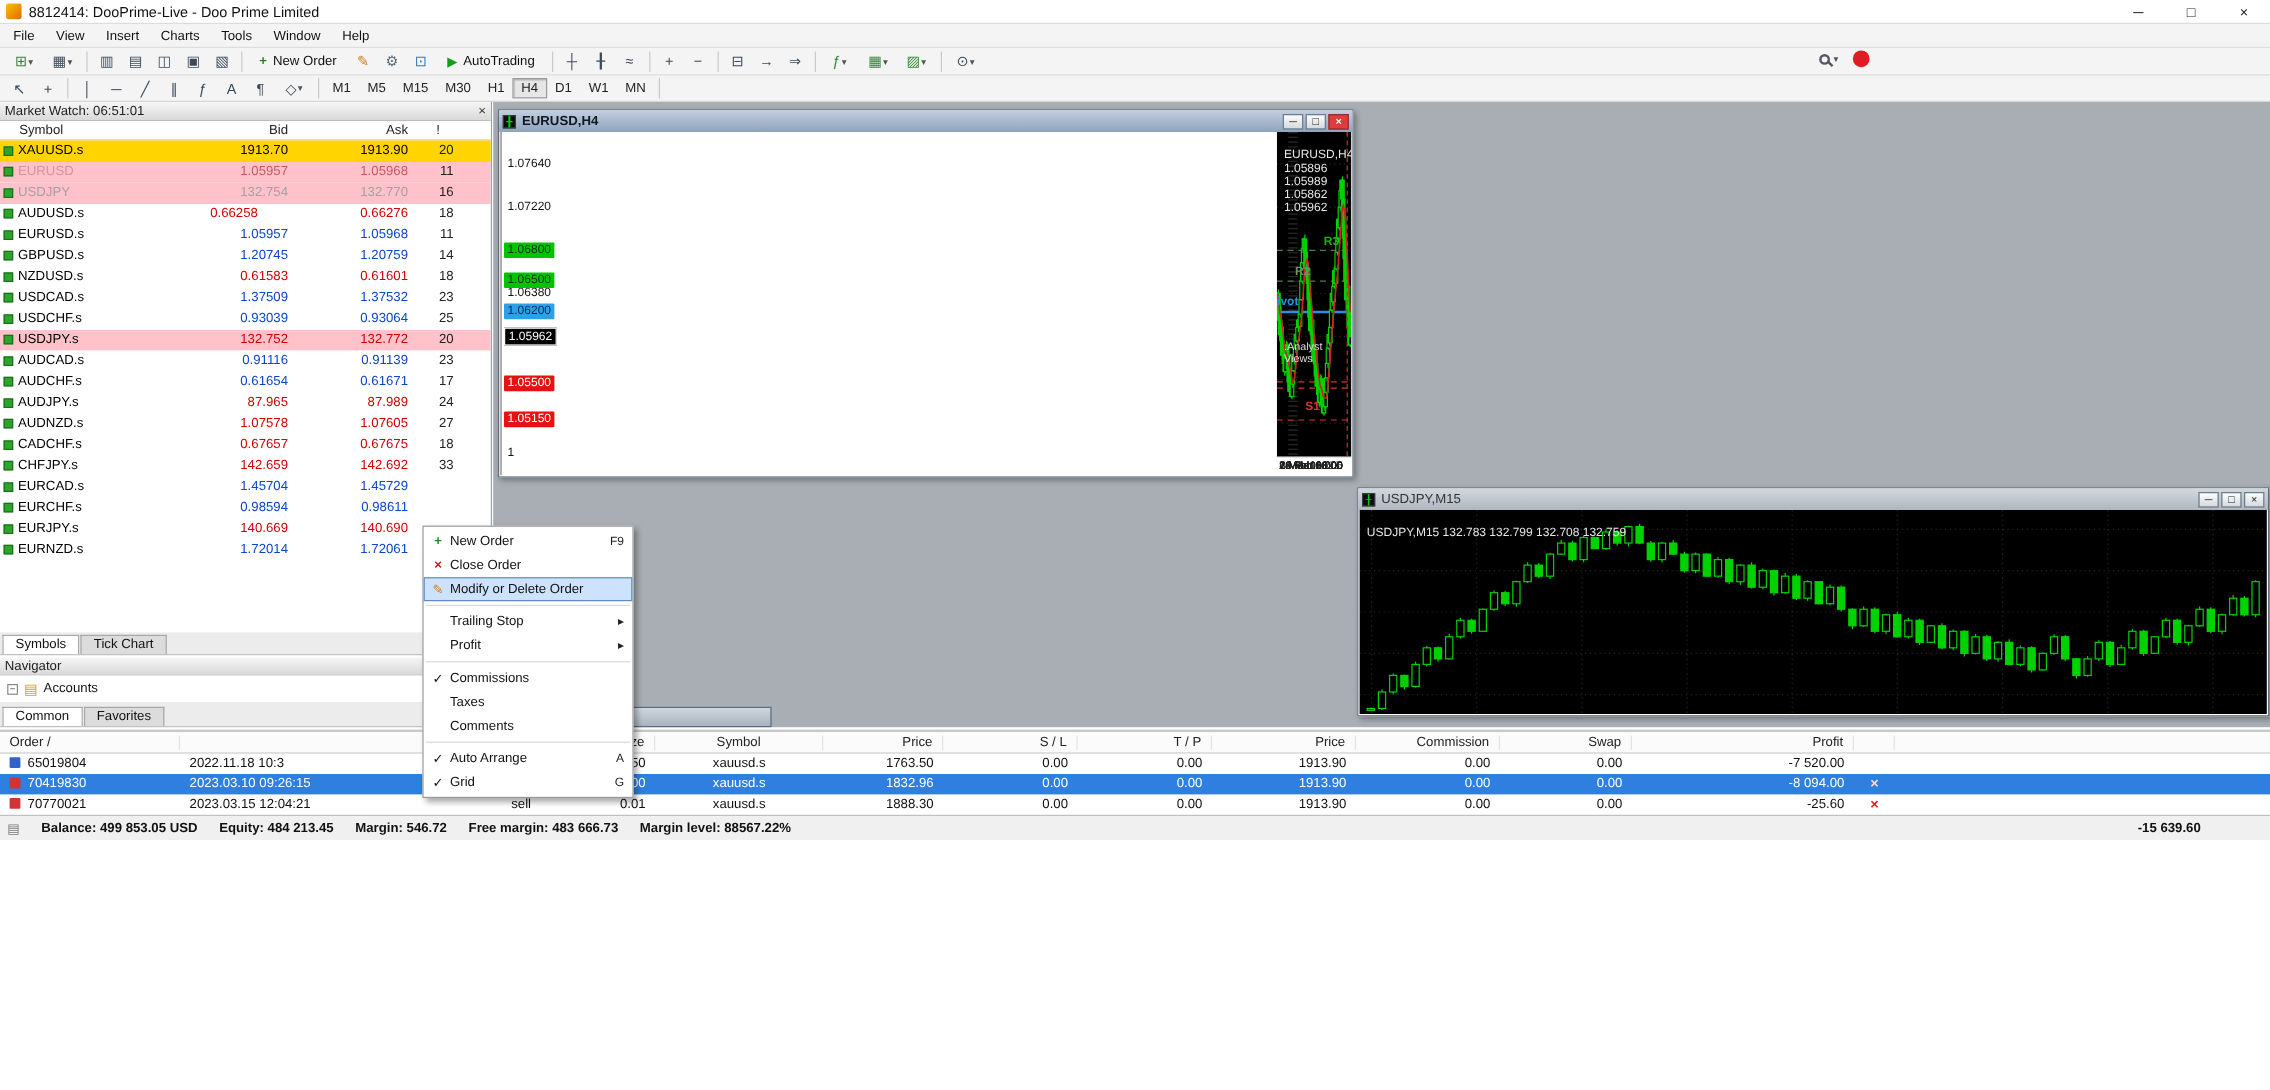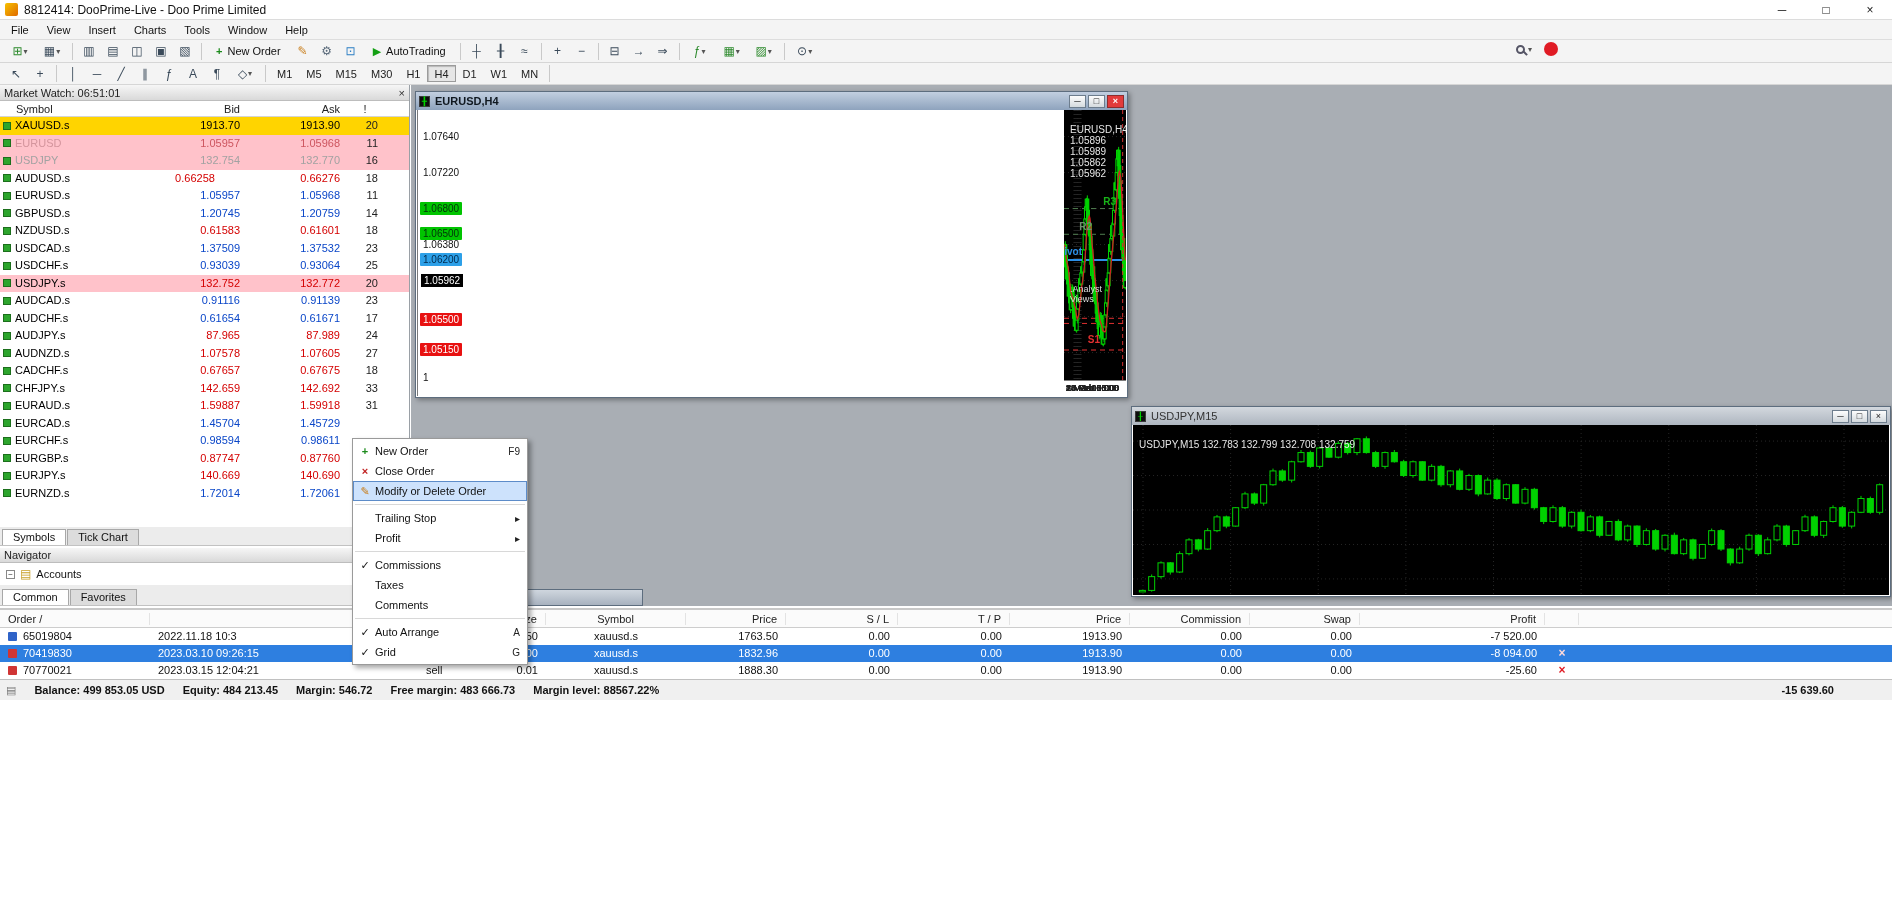--- a/index.html
+++ b/index.html
@@ -920,51 +920,33 @@
             <span class="sym-ico"></span>
             <span style="color: rgb(0, 0, 0);">CHFJPY.s</span>
           </span>
           <span class="mw-bid" style="color: rgb(212, 0, 0);">142.659</span>
           <span class="mw-ask" style="color: rgb(212, 0, 0);">142.692</span>
           <span class="mw-spr">33</span>
         </div>
         <div class="mw-row">
           <span class="mw-sym">
             <span class="sym-ico"></span>
-            <span style="color: rgb(0, 0, 0);">EURAUD.s</span>
-          </span>
-          <span class="mw-bid" style="color: rgb(212, 0, 0);">1.59887</span>
-          <span class="mw-ask" style="color: rgb(212, 0, 0);">1.59918</span>
-          <span class="mw-spr">31</span>
-        </div>
-        <div class="mw-row">
-          <span class="mw-sym">
-            <span class="sym-ico"></span>
             <span style="color: rgb(0, 0, 0);">EURCAD.s</span>
           </span>
           <span class="mw-bid" style="color: rgb(10, 70, 200);">1.45704</span>
           <span class="mw-ask" style="color: rgb(10, 70, 200);">1.45729</span>
           <span class="mw-spr"></span>
         </div>
         <div class="mw-row">
           <span class="mw-sym">
             <span class="sym-ico"></span>
             <span style="color: rgb(0, 0, 0);">EURCHF.s</span>
           </span>
           <span class="mw-bid" style="color: rgb(10, 70, 200);">0.98594</span>
           <span class="mw-ask" style="color: rgb(10, 70, 200);">0.98611</span>
-          <span class="mw-spr"></span>
-        </div>
-        <div class="mw-row">
-          <span class="mw-sym">
-            <span class="sym-ico"></span>
-            <span style="color: rgb(0, 0, 0);">EURGBP.s</span>
-          </span>
-          <span class="mw-bid" style="color: rgb(212, 0, 0);">0.87747</span>
-          <span class="mw-ask" style="color: rgb(212, 0, 0);">0.87760</span>
           <span class="mw-spr"></span>
         </div>
         <div class="mw-row">
           <span class="mw-sym">
             <span class="sym-ico"></span>
             <span style="color: rgb(0, 0, 0);">EURJPY.s</span>
           </span>
           <span class="mw-bid" style="color: rgb(212, 0, 0);">140.669</span>
           <span class="mw-ask" style="color: rgb(212, 0, 0);">140.690</span>
           <span class="mw-spr"></span>

